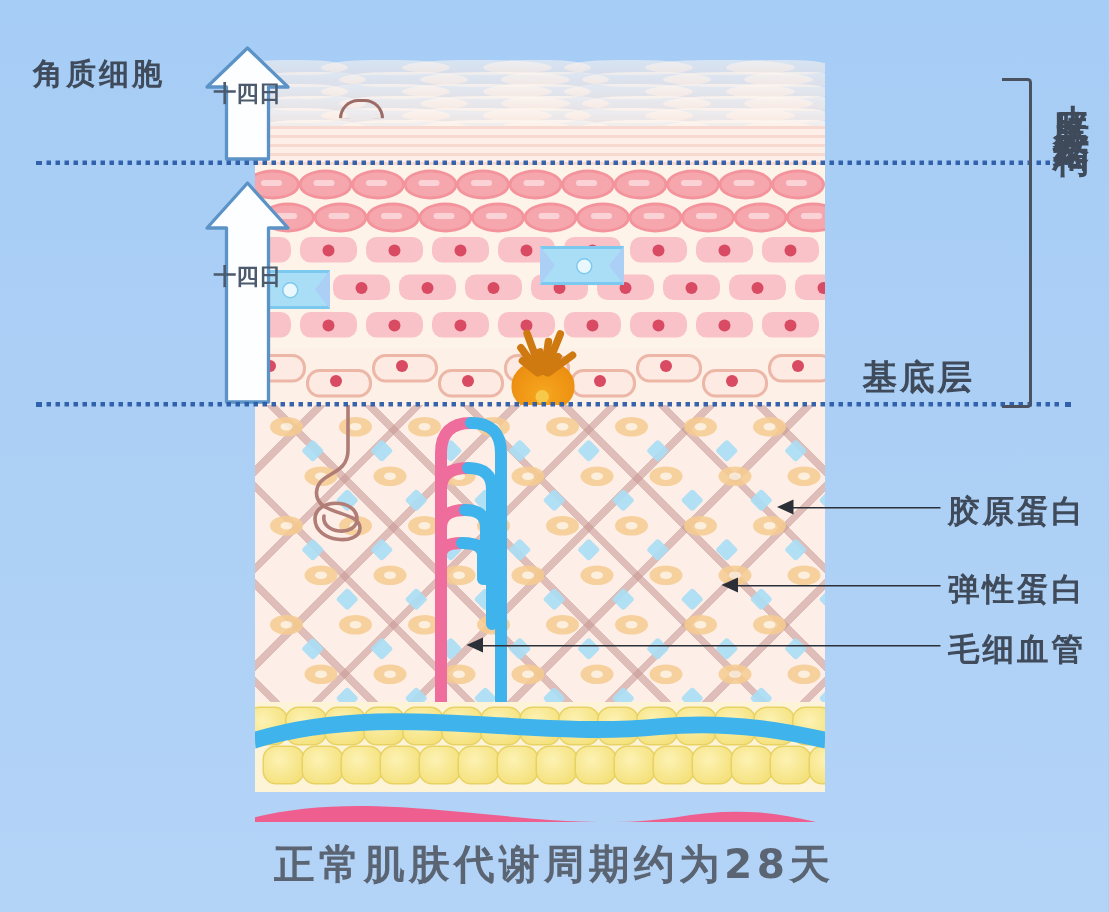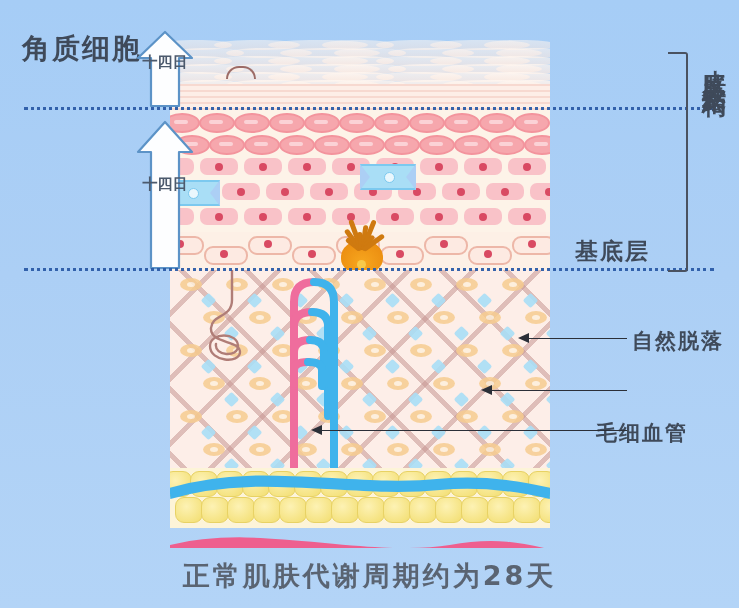--- a/index.html
+++ b/index.html
@@ -6,21 +6,21 @@
   body{
     width:739px;height:608px;overflow:hidden;
     font-family:"DejaVu Sans","Liberation Sans",sans-serif;
     background:#a9cff5;
   }
   #stage{position:relative;width:739px;height:608px;
     background:linear-gradient(180deg,#a6cdf6 0%,#accff5 45%,#b3d4f7 100%);}
 
   
   .side-txt{position:absolute;color:#3f4a5a;font-weight:bold;letter-spacing:2px;
-     font-size:28px;line-height:26px;white-space:nowrap;}
+     font-size:20px;line-height:26px;white-space:nowrap;}
   #lbl-shed{left:22px;top:36px;}
   #lbl-basal{left:22px;top:170px;}
 
   
   .arrow-up{position:absolute;}
   .arrow-txt{position:absolute;left:0;right:0;top:0;color:#4c5a6d;font-weight:bold;
      font-size:15px;line-height:17px;text-align:center;}
 
   
   .dotline{position:absolute;height:0;border-top:3px dotted #2c5ca8;opacity:.95;}
@@ -113,21 +113,21 @@
   
   #vtitle{position:absolute;left:700px;top:50px;width:32px;
      font-size:24px;font-weight:bold;color:#3f4a5a;line-height:36px;text-align:center;
      writing-mode:vertical-rl;letter-spacing:5px;}
 
   
   .callout{position:absolute;font-size:21px;font-weight:bold;color:#3f4a5a;
      letter-spacing:2px;white-space:nowrap;}
   #co0{left:632px;top:327px;}
   #co1{left:632px;top:379px;}
-  #co2{left:596px;top:419px;}
+  #co2{left:632px;top:419px;}
   .lead{position:absolute;height:0;border-top:1.6px solid #2b2f38;}
   .ahead{position:absolute;width:0;height:0;
      border-top:5px solid transparent;border-bottom:5px solid transparent;
      border-right:11px solid #2b2f38;}
 
   
   #caption{position:absolute;left:0;right:0;top:558px;text-align:center;
      font-size:27px;font-weight:bold;color:#5a6472;letter-spacing:3px;}
 </style>
 </head>
@@ -498,24 +498,25 @@
   </div>
 
   <div class="dotline" style="left:24px;top:107px;width:690px;"></div>
   <div class="dotline" style="left:24px;top:268px;width:690px;"></div>
 
   <div class="layer-lbl" id="ly3">基底层</div>
 
   <div id="bracket"></div>
   <div id="vtitle">皮肤表皮结构</div>
 
-  <div class="callout" id="co0">自然脱落</div>
+  <div class="callout" id="co0">胶原蛋白</div>
   <div class="lead" style="left:527px;top:338px;width:100px;"></div>
   <div class="ahead" style="left:518px;top:333px;"></div>
 
+  <div class="callout" id="co1">弹性蛋白</div>
   <div class="lead" style="left:490px;top:390px;width:137px;"></div>
   <div class="ahead" style="left:481px;top:385px;"></div>
 
   <div class="callout" id="co2">毛细血管</div>
   <div class="lead" style="left:320px;top:430px;width:307px;"></div>
   <div class="ahead" style="left:311px;top:425px;"></div>
 
   <div id="caption">正常肌肤代谢周期约为28天</div>
 </div>
 

